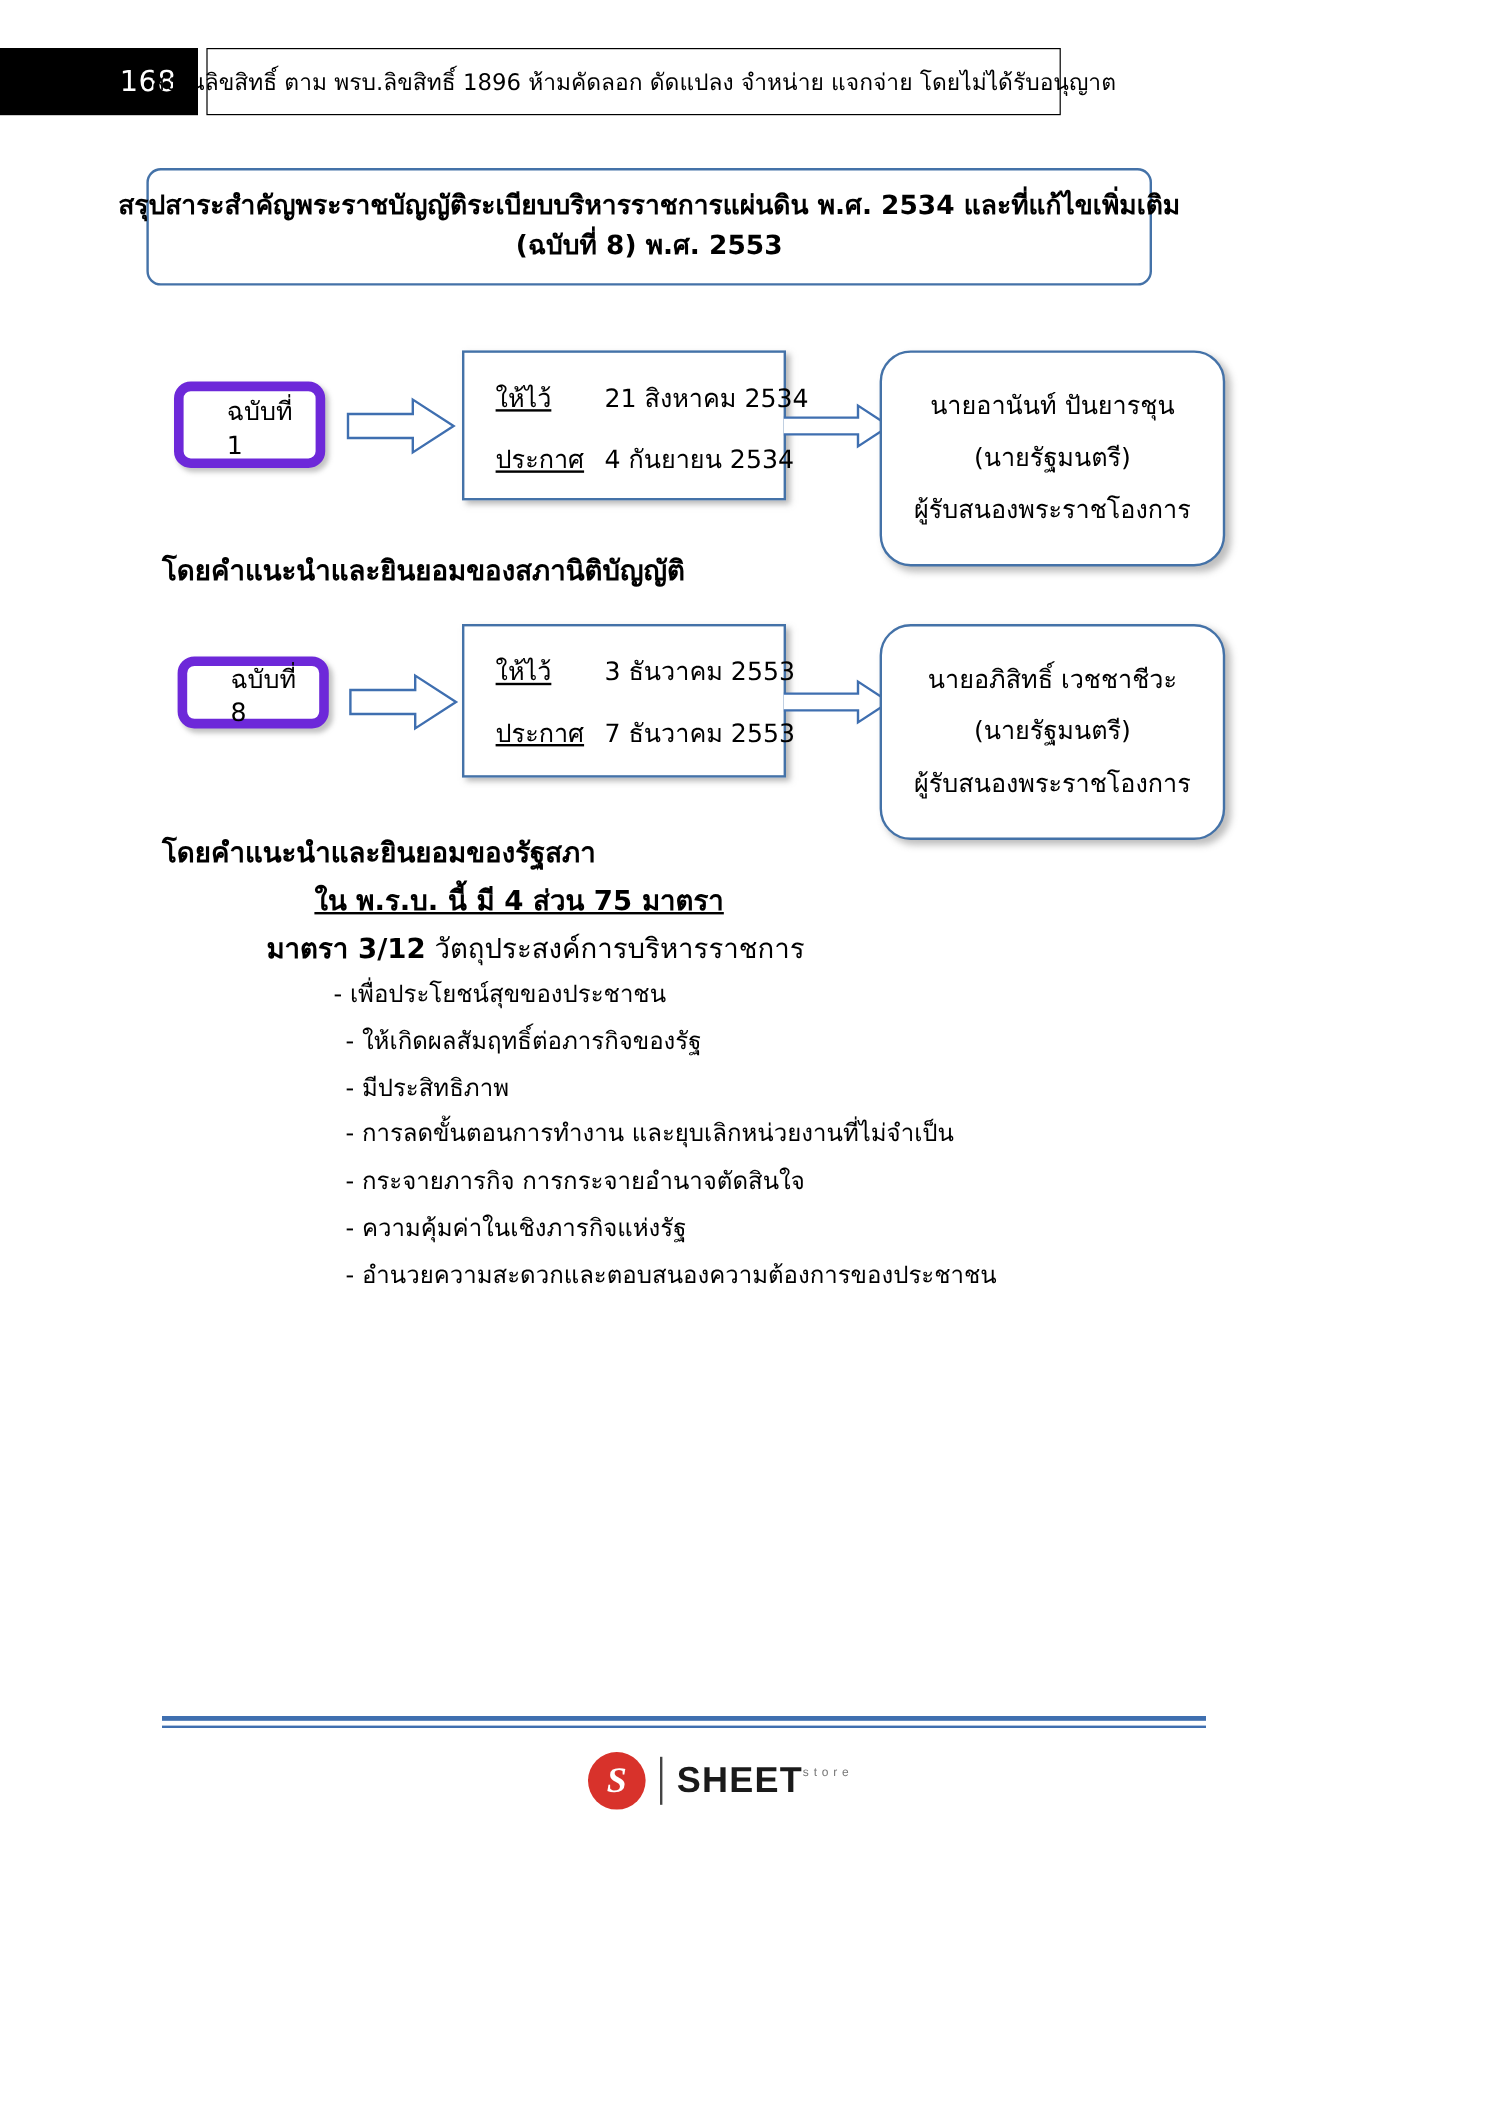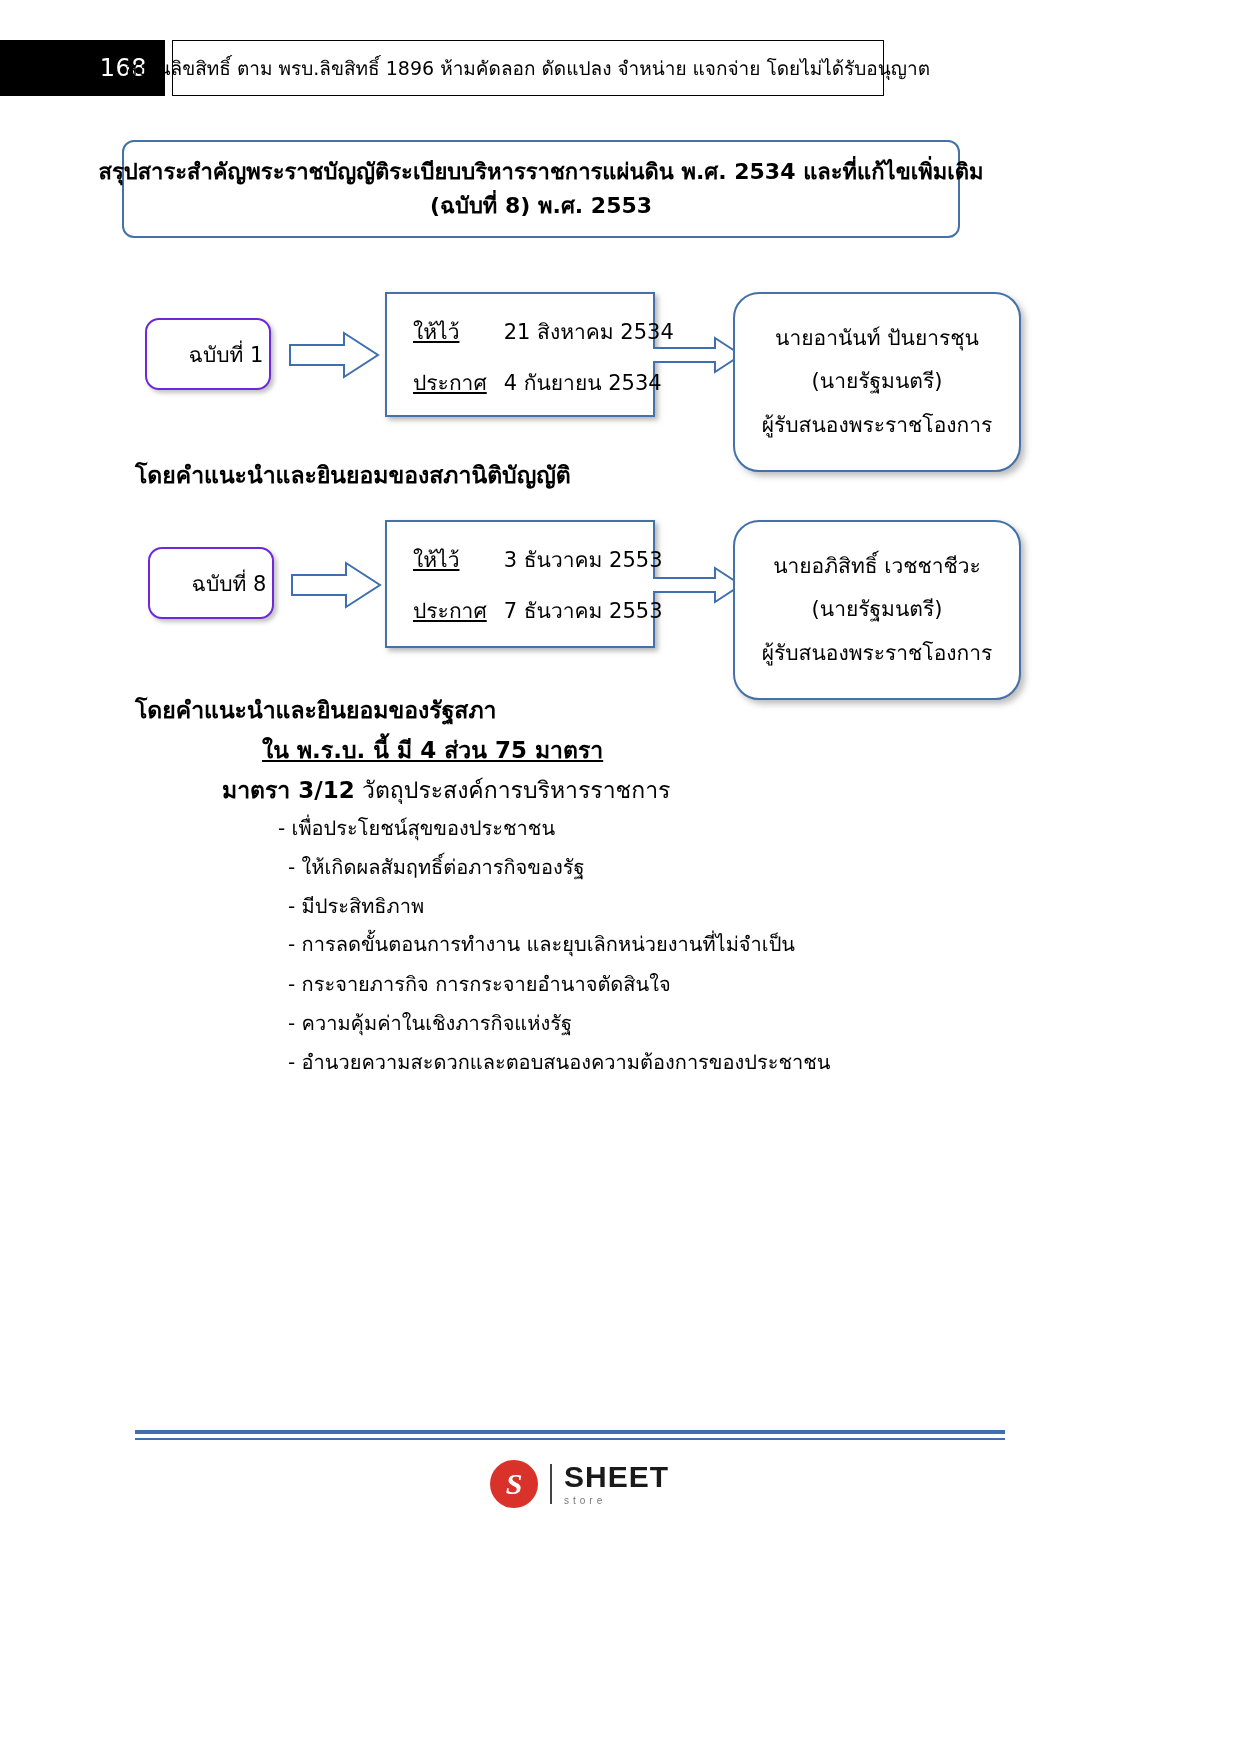--- a/index.html
+++ b/index.html
@@ -79,33 +79,33 @@
     white-space: nowrap;
   }
 
   
   .flow-row { position: absolute; left: 0; width: 1240px; }
   .flow-row.row1 { top: 285px; height: 200px; }
   .flow-row.row8 { top: 510px; height: 200px; }
 
   .edition-box {
     position: absolute;
-    border: 2px solid #6d28d9;
+    border: 8px solid #6d28d9;
     border-radius: 14px;
     background: #ffffff;
     box-sizing: border-box;
     display: flex;
     align-items: center;
     justify-content: center;
     font-size: 21px;
     box-shadow: 3px 3px 4px rgba(120,120,120,0.45);
     padding-left: 36px;
   }
   .row1 .edition-box { left: 145px; top: 33px; width: 126px; height: 72px; }
-  .row8 .edition-box { left: 148px; top: 37px; width: 126px; height: 72px; text-align: right; }
+  .row8 .edition-box { left: 148px; top: 37px; width: 126px; height: 60px; }
 
   
   .block-arrow {
     position: absolute;
     width: 92px;
     height: 50px;
   }
   .row1 .block-arrow { left: 288px; top: 45px; }
   .row8 .block-arrow { left: 290px; top: 50px; }
   .block-arrow svg { display: block; width: 100%; height: 100%; }
@@ -224,21 +224,21 @@
     align-items: center;
     justify-content: center;
     font-family: "Liberation Serif", serif;
   }
   .logo-divider {
     width: 2px;
     height: 40px;
     background: #444444;
     margin: 0 12px;
   }
-  .logo-text-wrap { display: flex; flex-direction: column; }
+  .logo-text-wrap { display: flex; flex-direction: row; }
   .logo-word {
     font-size: 30px;
     font-weight: bold;
     letter-spacing: 1px;
     line-height: 1;
     color: #1a1a1a;
     font-family: "Liberation Sans", sans-serif;
   }
   .logo-sub {
     font-size: 10px;

